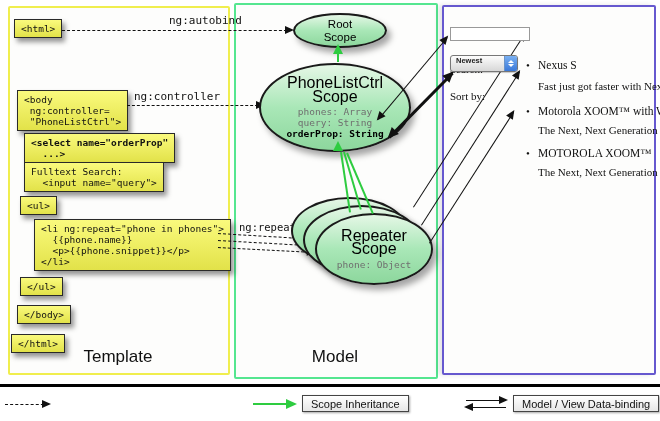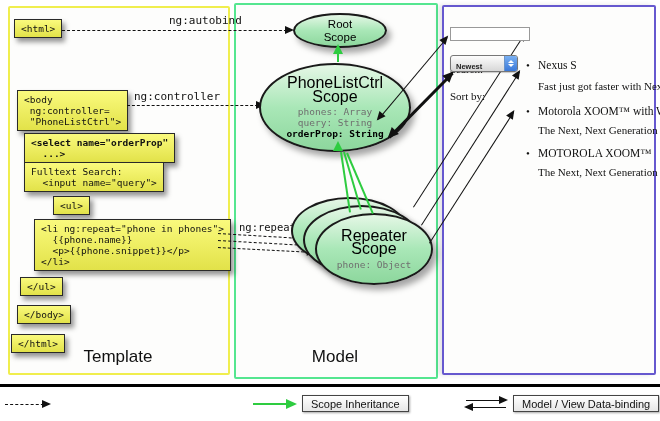--- a/index.html
+++ b/index.html
@@ -45,21 +45,21 @@
                         border-left:11px solid #2ecc40;}
   .up-tri-green{position:absolute;width:0;height:0;border-left:5px solid transparent;
                 border-right:5px solid transparent;border-bottom:10px solid #2ecc40;pointer-events:none;}
   
   .serif{font-family:"Liberation Serif",serif;color:#111;margin-top:48px;}
   .view-label{position:absolute;font-size:11px;}
   .search-input{position:absolute;left:450px;top:27px;width:74px;height:12px;border:1px solid #999;
                 background:#fff;font-size:10px;padding:0 2px;}
   .dropdown{position:absolute;left:450px;top:55px;width:66px;height:15px;border:1px solid #777;
             border-radius:3px;background:linear-gradient(180deg,#fdfdfd,#d7d7d7);
-            display:flex;align-items:flex-end;box-shadow:0 1px 1px rgba(0,0,0,.2);}
+            display:flex;align-items:flex-start;box-shadow:0 1px 1px rgba(0,0,0,.2);}
   .dropdown-text{font-size:7.5px;font-weight:bold;color:#222;padding-left:5px;flex:1;}
   .dropdown-stepper{width:12px;height:100%;border-left:1px solid #6a93c8;border-radius:0 2px 2px 0;
                     background:linear-gradient(180deg,#79b0f2,#3a78d8);
                     display:flex;flex-direction:column;align-items:center;justify-content:center;gap:1px;}
   .tri-up{width:0;height:0;border-left:3px solid transparent;border-right:3px solid transparent;
           border-bottom:3px solid #fff;}
   .tri-down{width:0;height:0;border-left:3px solid transparent;border-right:3px solid transparent;
             border-top:3px solid #fff;}
   .list-item-title{position:absolute;font-size:11.5px;white-space:nowrap;}
   .list-item-desc{position:absolute;font-size:11px;white-space:nowrap;}
@@ -83,21 +83,21 @@
   <div class="col-label" style="left:275px;top:347px;">Model</div>
 
   <div class="code" style="left:14px;top:19px;">&lt;html&gt;</div>
   <div class="code" style="left:17px;top:90px;">&lt;body
  ng:controller=
  "PhoneListCtrl"&gt;</div>
   <div class="code bold" style="left:24px;top:133px;">&lt;select name="orderProp"
   ...&gt;</div>
   <div class="code" style="left:24px;top:162px;">Fulltext Search:
   &lt;input name="query"&gt;</div>
-  <div class="code" style="left:20px;top:196px;margin-left:33px;">&lt;ul&gt;</div>
+  <div class="code" style="left:20px;top:196px;">&lt;ul&gt;</div>
   <div class="code" style="left:34px;top:219px;">&lt;li ng:repeat="phone in phones"&gt;
   {{phone.name}}
   &lt;p&gt;{{phone.snippet}}&lt;/p&gt;
 &lt;/li&gt;</div>
   <div class="code" style="left:20px;top:277px;">&lt;/ul&gt;</div>
   <div class="code" style="left:17px;top:305px;">&lt;/body&gt;</div>
   <div class="code" style="left:11px;top:334px;">&lt;/html&gt;</div>
 
   <div class="anno" style="left:147px;top:14px;margin-left:22px;">ng:autobind</div>
   <div class="anno" style="left:134px;top:90px;">ng:controller</div>

